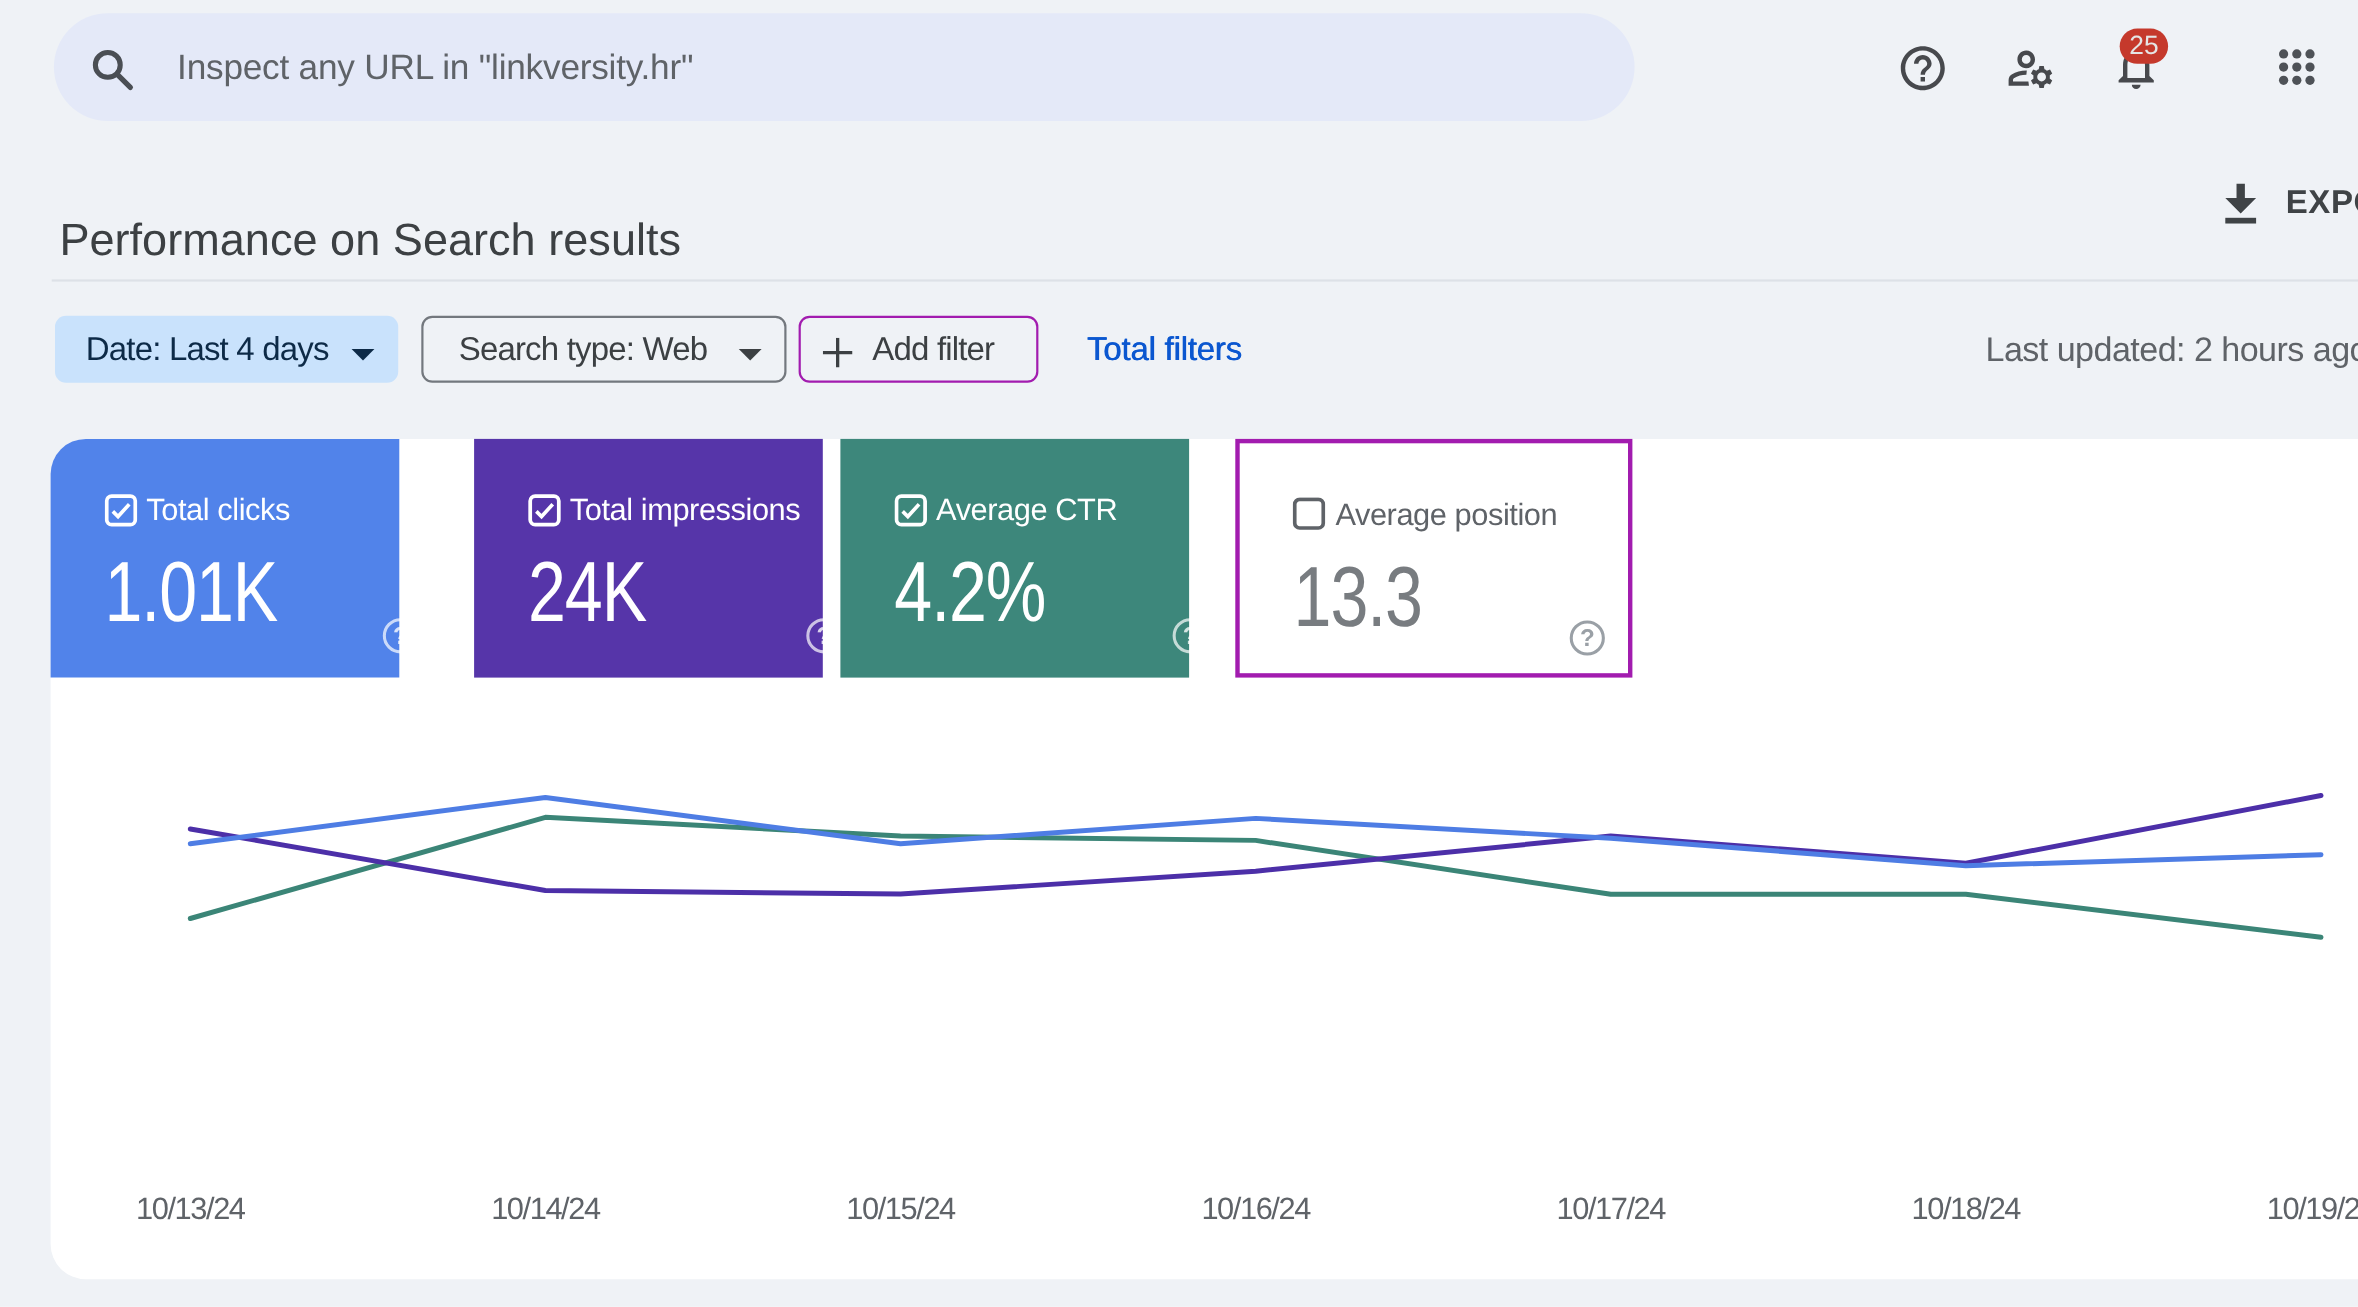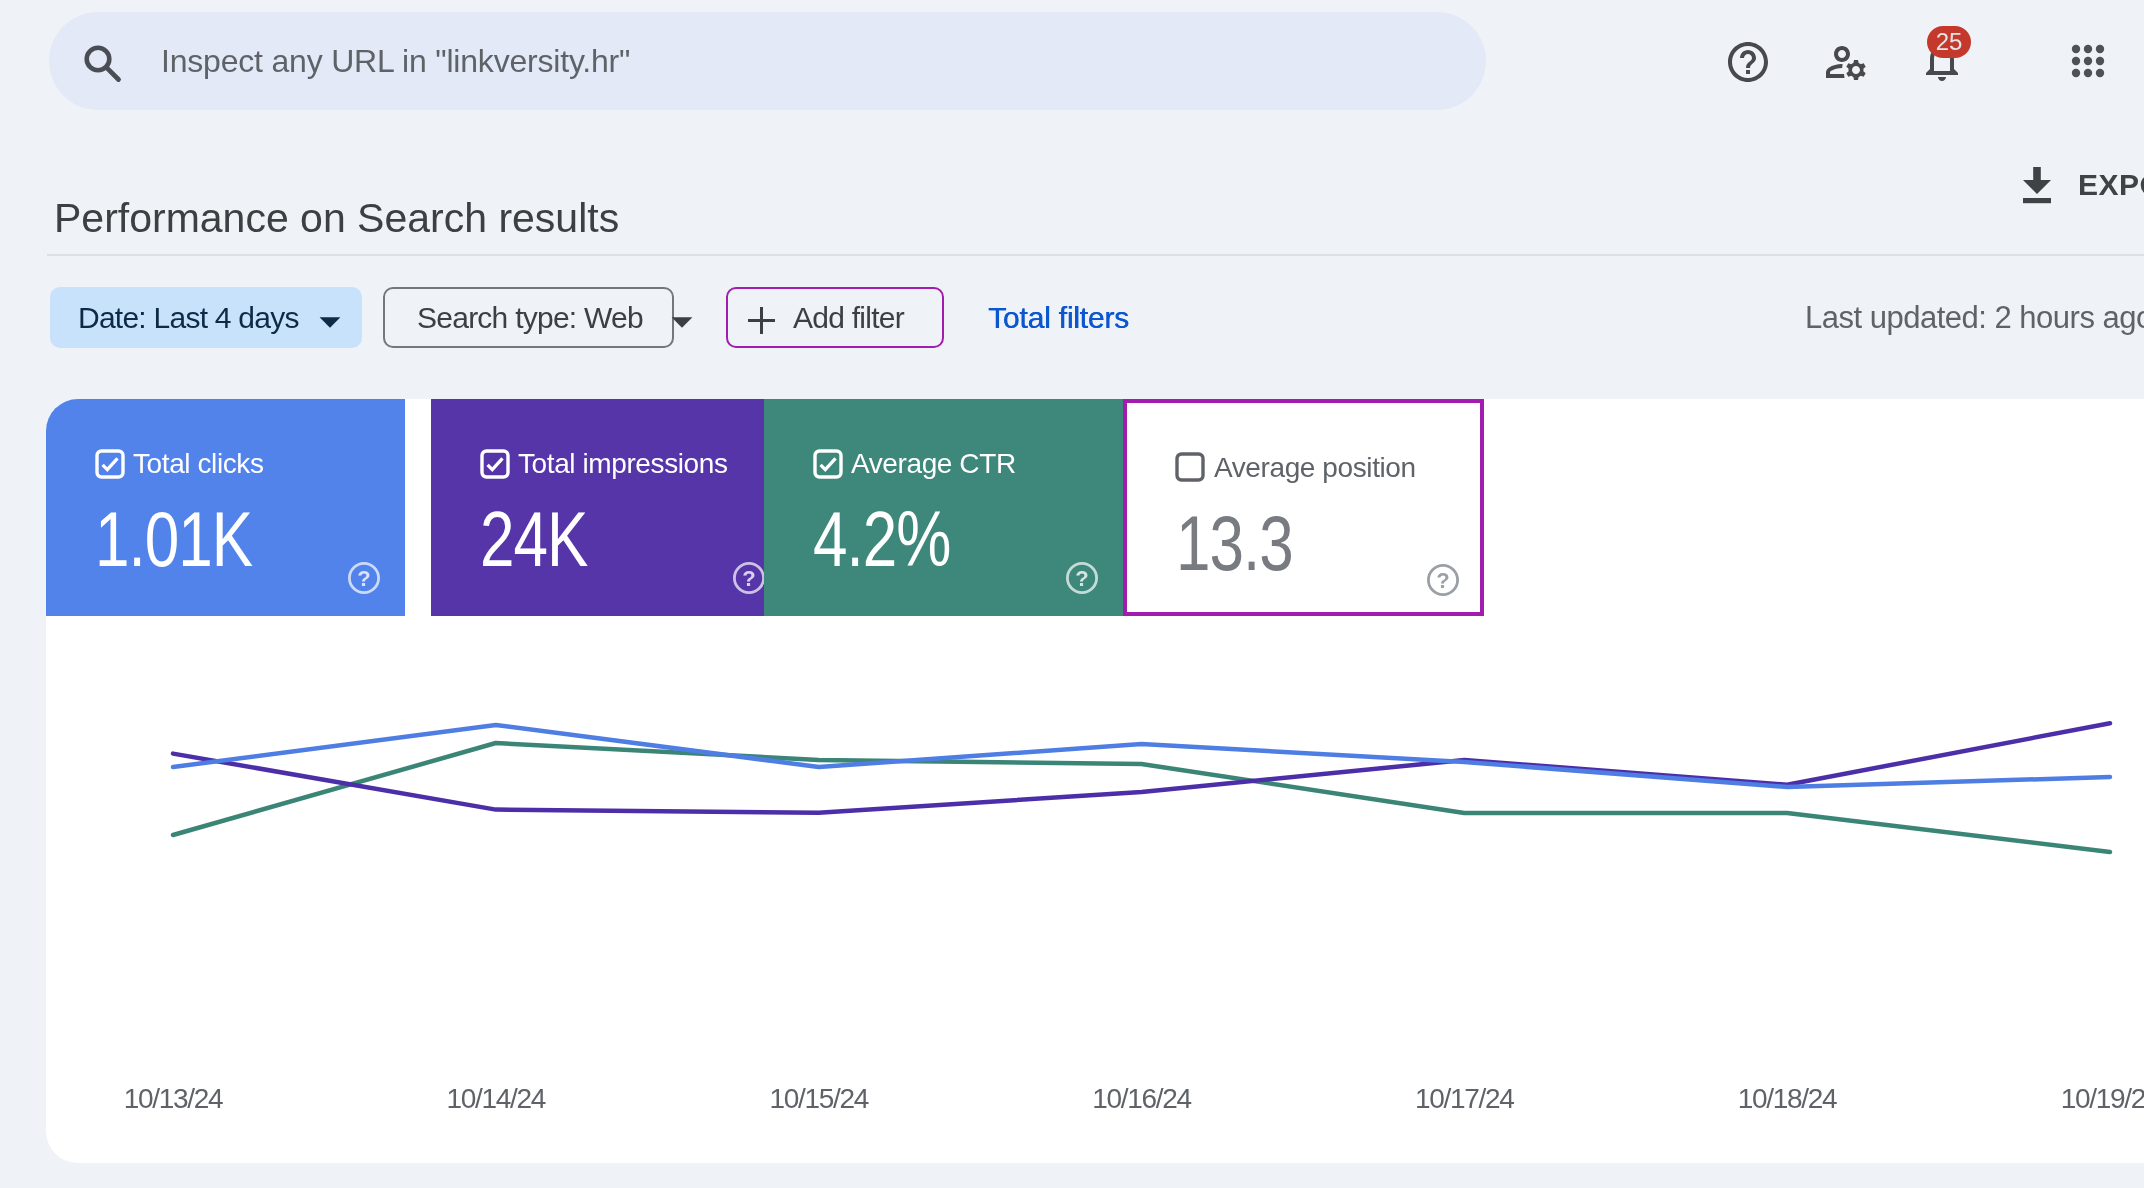--- a/index.html
+++ b/index.html
@@ -47,38 +47,38 @@
   .divider { position:absolute; left:47px; top:254px; width:2097px; height:2px; background:#dde1e7; }
   
   .chip {
     position:absolute; top:287px; height:61px; border-radius:10px;
     font-size:30px; letter-spacing:-0.75px; color:#3c4043;
     display:flex; align-items:center; white-space:pre;
   }
   .chip .caret { width:26px; height:26px; flex:none; margin-top:8px; }
   #chip-date { left:50px; width:312px; background:#c9e2fc; color:#0d2a47; padding-left:28px; }
   #chip-date .caret { margin-left:18px; }
-  #chip-search-type { left:383px; width:291px; border:2px solid #73787e; padding-left:32px; }
+  #chip-search-type { left:383px; width:332px; border:2px solid #73787e; padding-left:32px; }
   #chip-search-type .caret { margin-left:26px; }
   #chip-add-filter { left:726px; width:218px; border:2px solid #a21caf; padding-left:20px; }
   #chip-add-filter .plus { width:27px; height:27px; margin-right:18px; margin-top:5px; flex:none; }
   .reset-link {
     position:absolute; left:988px; top:287px; height:61px; line-height:61px;
     font-size:30px; letter-spacing:-0.2px; font-weight:400; color:#0b57d0; white-space:pre; text-shadow:0.55px 0 0 #0b57d0;
   }
   .last-updated {
     position:absolute; left:1805px; top:287px; height:61px; line-height:61px;
     font-size:31px; letter-spacing:-0.5px; color:#5f6368; white-space:pre;
   }
   
   .panel {
     position:absolute; left:46px; top:399px; width:2158px; height:764px;
     background:#ffffff; border-radius:32px;
   }
-  .metric-card { position:absolute; top:399px; width:359px; height:217px; }
+  .metric-card { position:absolute; top:399px; width:317px; height:217px; }
   #card-0 { left:46px; border-top-left-radius:32px; }
   #card-1 { left:395px;margin-left:36px; }
   #card-2 { left:764px; }
   #card-3 { left:1123px; width:361px; background:#fff; border:4px solid #a21caf; }
   .metric-card .cb { position:absolute; left:49px; top:50px; width:30px; height:30px; }
   .metric-card .label {
     position:absolute; left:87px; top:50px; height:30px; line-height:30px;
     font-size:28px; letter-spacing:-0.4px; color:#fff; white-space:pre;
   }
   .metric-card .value {

